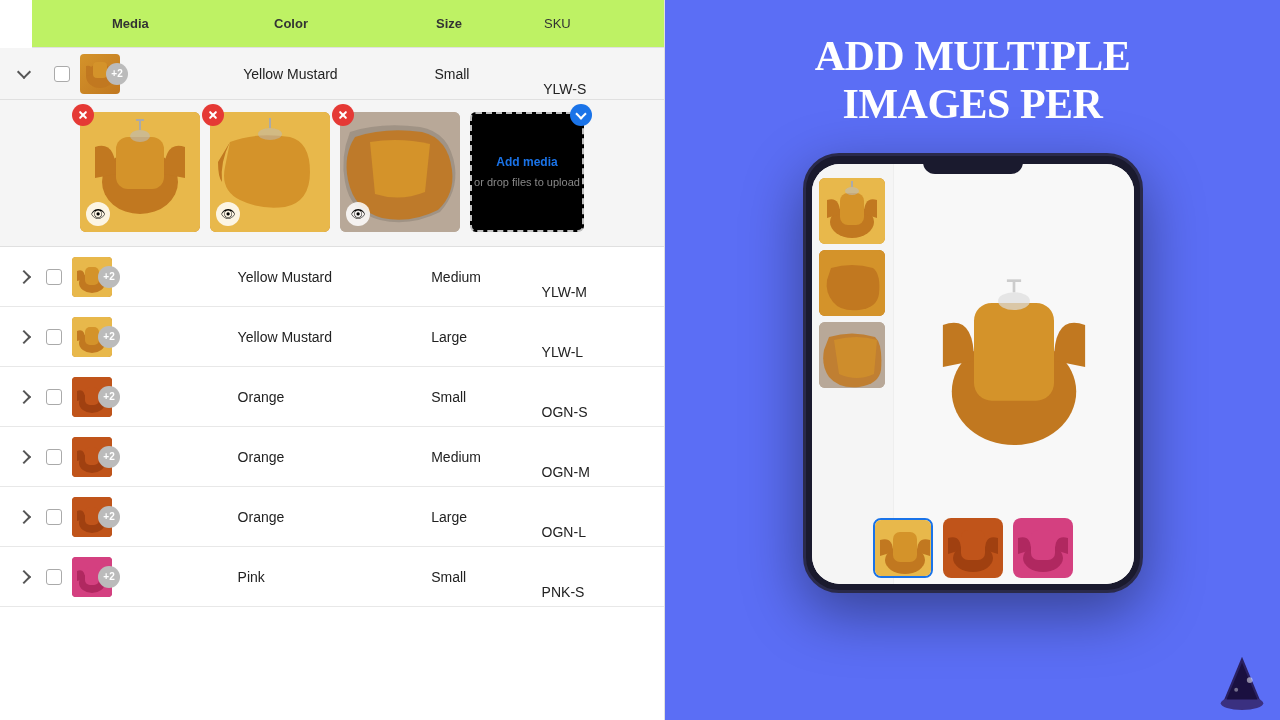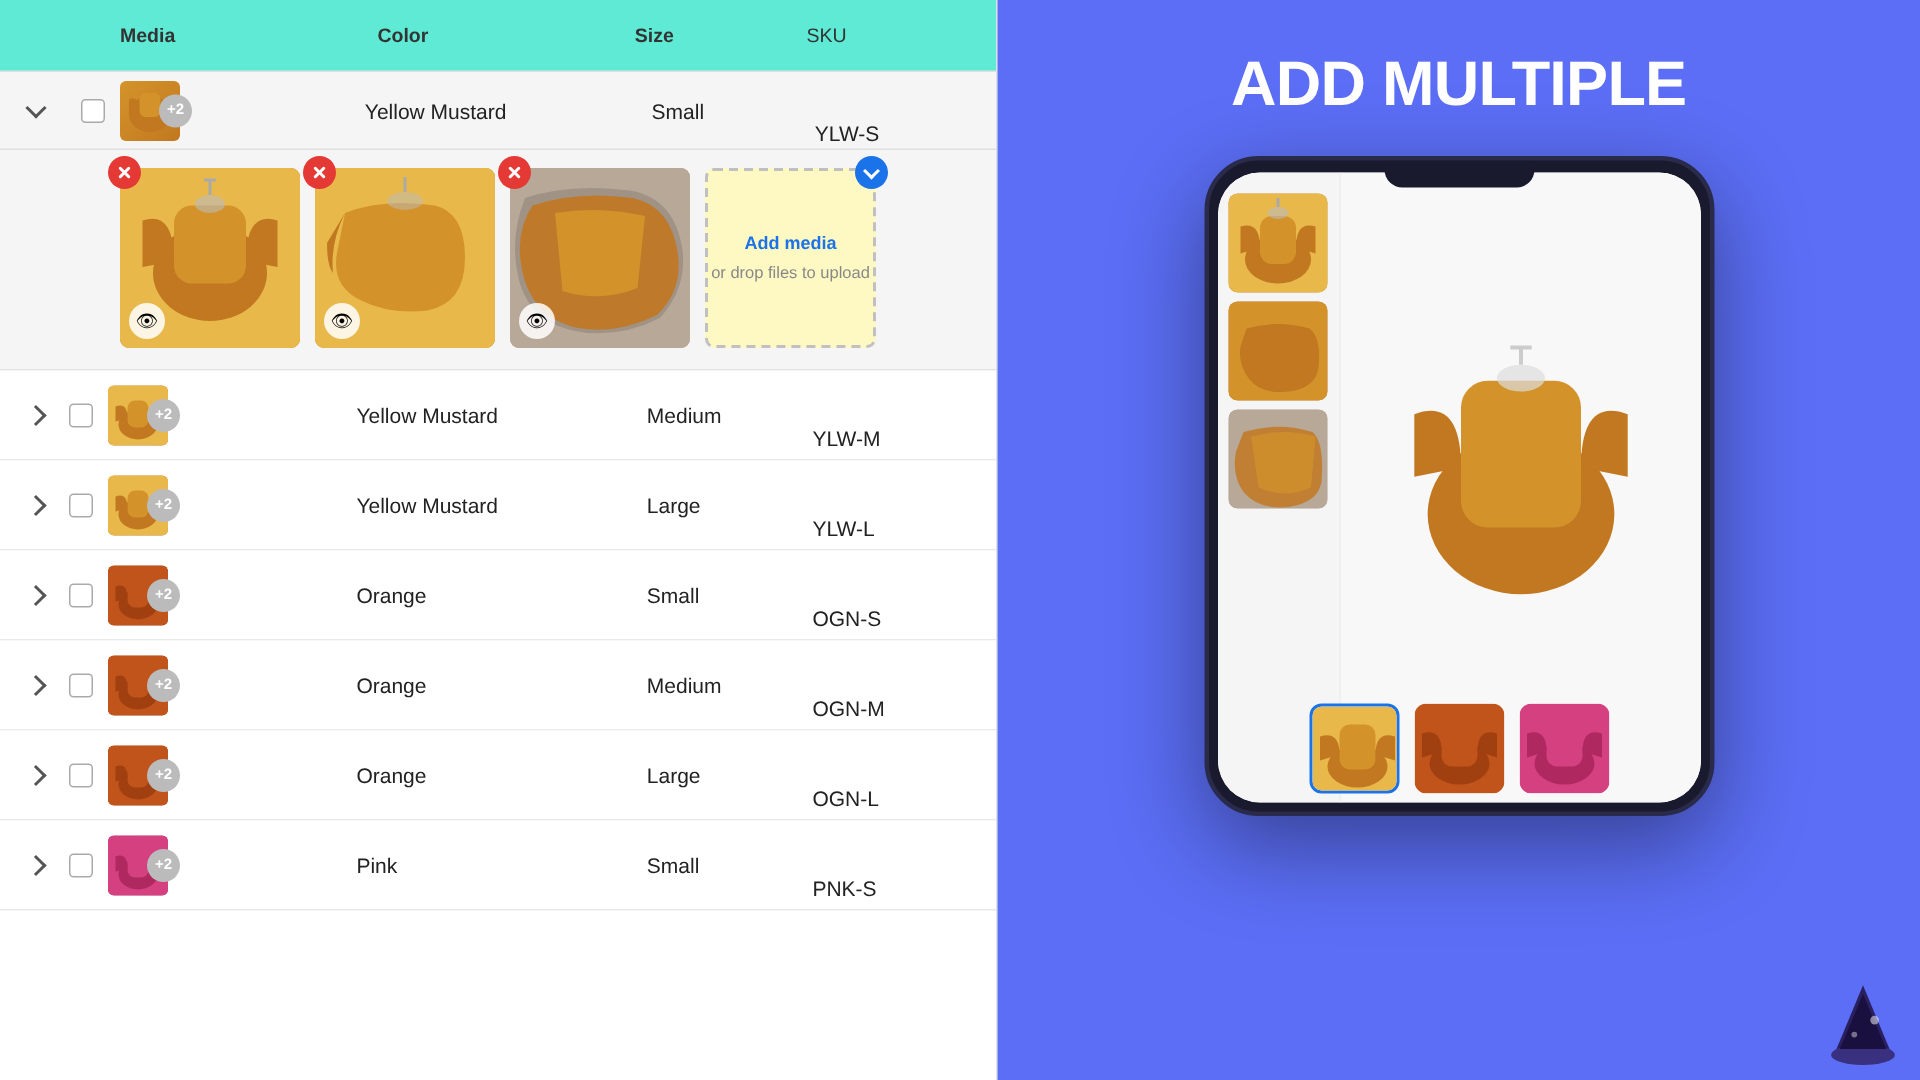--- a/index.html
+++ b/index.html
@@ -2,21 +2,21 @@
 <html><head>
   <meta charset="utf-8">
   <style>
     * { box-sizing: border-box; margin: 0; padding: 0; }
     body { font-family: -apple-system, BlinkMacSystemFont, 'Segoe UI', sans-serif; display: flex; width: 1280px; height: 720px; overflow: hidden; background: #fff; }
 
     
     .left-panel { width: 665px; height: 720px; border-right: 1px solid #e0e0e0; display: flex; flex-direction: column; overflow-y: auto; }
 
     
-    .header-row { display: flex; align-items: center; padding: 0 12px; height: 48px; border-bottom: 1px solid #e0e0e0; background: #5eead4; flex-shrink: 0; }
+    .header-row { display: flex; align-items: center; padding: 0 12px; height: 48px; border-bottom: 1px solid #e0e0e0; background: #bef264; flex-shrink: 0; margin-left: 32px; }
     .header-row .col-expand { width: 32px; }
     .header-row .col-check { width: 36px; }
     .header-row .col-media { flex: 1.5; font-weight: 600; font-size: 13px; color: #333; }
     .header-row .col-color { flex: 1.5; font-weight: 700; font-size: 13px; color: #333; }
     .header-row .col-size { flex: 1; font-weight: 600; font-size: 13px; color: #333; }
     .header-row .col-sku { flex: 1; font-weight: 400; font-size: 13px; color: #333; }
 
     
     .expanded-section { background: #f5f5f5; flex-shrink: 0; }
     .expanded-top { display: flex; align-items: center; padding: 0 12px; height: 52px; border-bottom: 1px solid #e0e0e0; background: #f5f5f5; }
@@ -39,32 +39,32 @@
     .media-thumb-wrap { position: relative; width: 120px; height: 120px; flex-shrink: 0; }
     .media-thumb { width: 120px; height: 120px; border-radius: 6px; overflow: hidden; background: #e8b84b; position: relative; }
     .remove-btn { position: absolute; top: -8px; left: -8px; width: 22px; height: 22px; background: #e53935; border-radius: 50%; border: none; cursor: pointer; display: flex; align-items: center; justify-content: center; z-index: 10; }
     .remove-btn::before, .remove-btn::after { content: ''; position: absolute; width: 10px; height: 2px; background: #fff; border-radius: 1px; }
     .remove-btn::before { transform: rotate(45deg); }
     .remove-btn::after { transform: rotate(-45deg); }
     .eye-btn { position: absolute; bottom: 6px; left: 6px; width: 24px; height: 24px; background: rgba(255,255,255,0.85); border-radius: 50%; border: none; cursor: pointer; display: flex; align-items: center; justify-content: center; }
     .eye-icon { font-size: 12px; }
 
     
-    .add-media-box { width: 120px; height: 120px; border: 2px dashed #c0c0c0; border-radius: 6px; display: flex; flex-direction: column; align-items: center; justify-content: center; gap: 4px; cursor: pointer; position: relative; background: #fef9c3; }
+    .add-media-box { width: 120px; height: 120px; border: 2px dashed #c0c0c0; border-radius: 6px; display: flex; flex-direction: column; align-items: center; justify-content: center; gap: 4px; cursor: pointer; position: relative; background: #000000; }
     .add-media-circle { position: absolute; top: -10px; right: -10px; width: 22px; height: 22px; background: #1a73e8; border-radius: 50%; display: flex; align-items: center; justify-content: center; }
     .add-media-chevron { width: 8px; height: 8px; border-right: 2px solid #fff; border-bottom: 2px solid #fff; transform: rotate(45deg); margin-top: -3px; }
     .add-media-text { font-size: 12px; color: #1a73e8; font-weight: 600; text-align: center; line-height: 1.3; }
     .add-media-subtext { font-size: 11px; color: #888; text-align: right; line-height: 1.3; }
 
     
     .table-row { display: flex; align-items: center; padding: 0 12px; height: 60px; border-bottom: 1px solid #e8e8e8; background: #fff; }
 
     
     .right-panel { flex: 1; background: #5b6ef5; display: flex; flex-direction: column; align-items: center; justify-content: flex-start; padding: 32px 24px 0 24px; position: relative; overflow: hidden; }
-    .promo-title { color: #fff; font-size: 42px; font-weight: 900; text-align: center; line-height: 1.15; letter-spacing: -0.5px; text-transform: uppercase; margin-bottom: 24px; }
+    .promo-title { color: #fff; font-size: 42px; font-weight: 900; text-align: center; line-height: 1.15; letter-spacing: -0.5px; text-transform: uppercase; margin-bottom: 24px; font-family: Liberation Serif, serif; }
 
     
     .phone-mockup { width: 340px; height: 440px; background: #1a1a2e; border-radius: 36px; position: relative; overflow: hidden; box-shadow: 0 20px 60px rgba(0,0,0,0.4); border: 3px solid #2a2a4a; }
     .phone-notch { position: absolute; top: 0; left: 50%; transform: translateX(-50%); width: 100px; height: 18px; background: #1a1a2e; border-radius: 0 0 12px 12px; z-index: 10; }
     .phone-screen { position: absolute; top: 8px; left: 6px; right: 6px; bottom: 6px; background: #fff; border-radius: 28px; overflow: hidden; display: flex; }
 
     
     .wizard-hat { position: absolute; bottom: 8px; right: 8px; width: 60px; height: 60px; display: flex; align-items: center; justify-content: center; }
 
     
@@ -347,20 +347,21 @@
     <div class="col-color-cell">Pink</div>
     <div class="col-size-cell">Small</div>
     <div class="col-sku-cell">PNK-S</div>
   </div>
 
 </div>
 
 <div class="right-panel">
   <div class="promo-title">
     <div>ADD MULTIPLE</div>
+    <div>IMAGES PER</div>
   </div>
 
   <div class="phone-mockup">
     <div class="phone-notch"></div>
     <div class="phone-screen">
 
       <div style="width:82px; background:#f5f5f5; display:flex; flex-direction:column; gap:6px; padding:14px 7px 8px 7px; border-right:1px solid #eee; overflow:hidden;">
         <div style="width:66px; height:66px; border-radius:6px; overflow:hidden; background:#d4932a;">
           <svg viewBox="0 0 66 66" width="66" height="66">
             <rect width="66" height="66" fill="#e8b84b"></rect>

